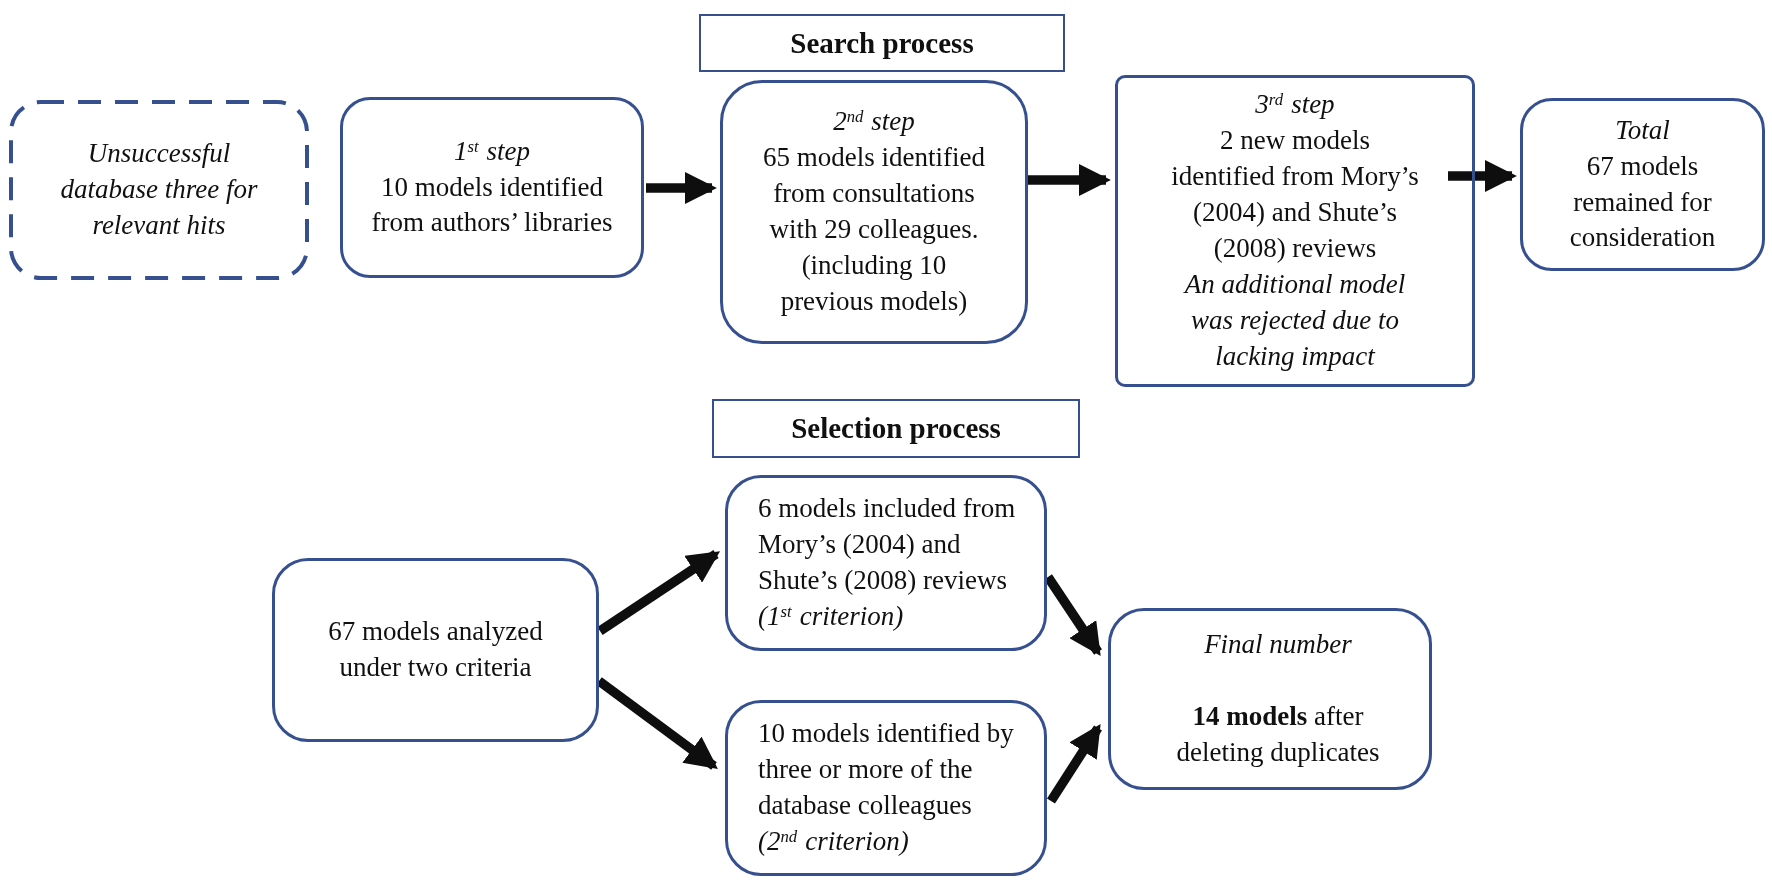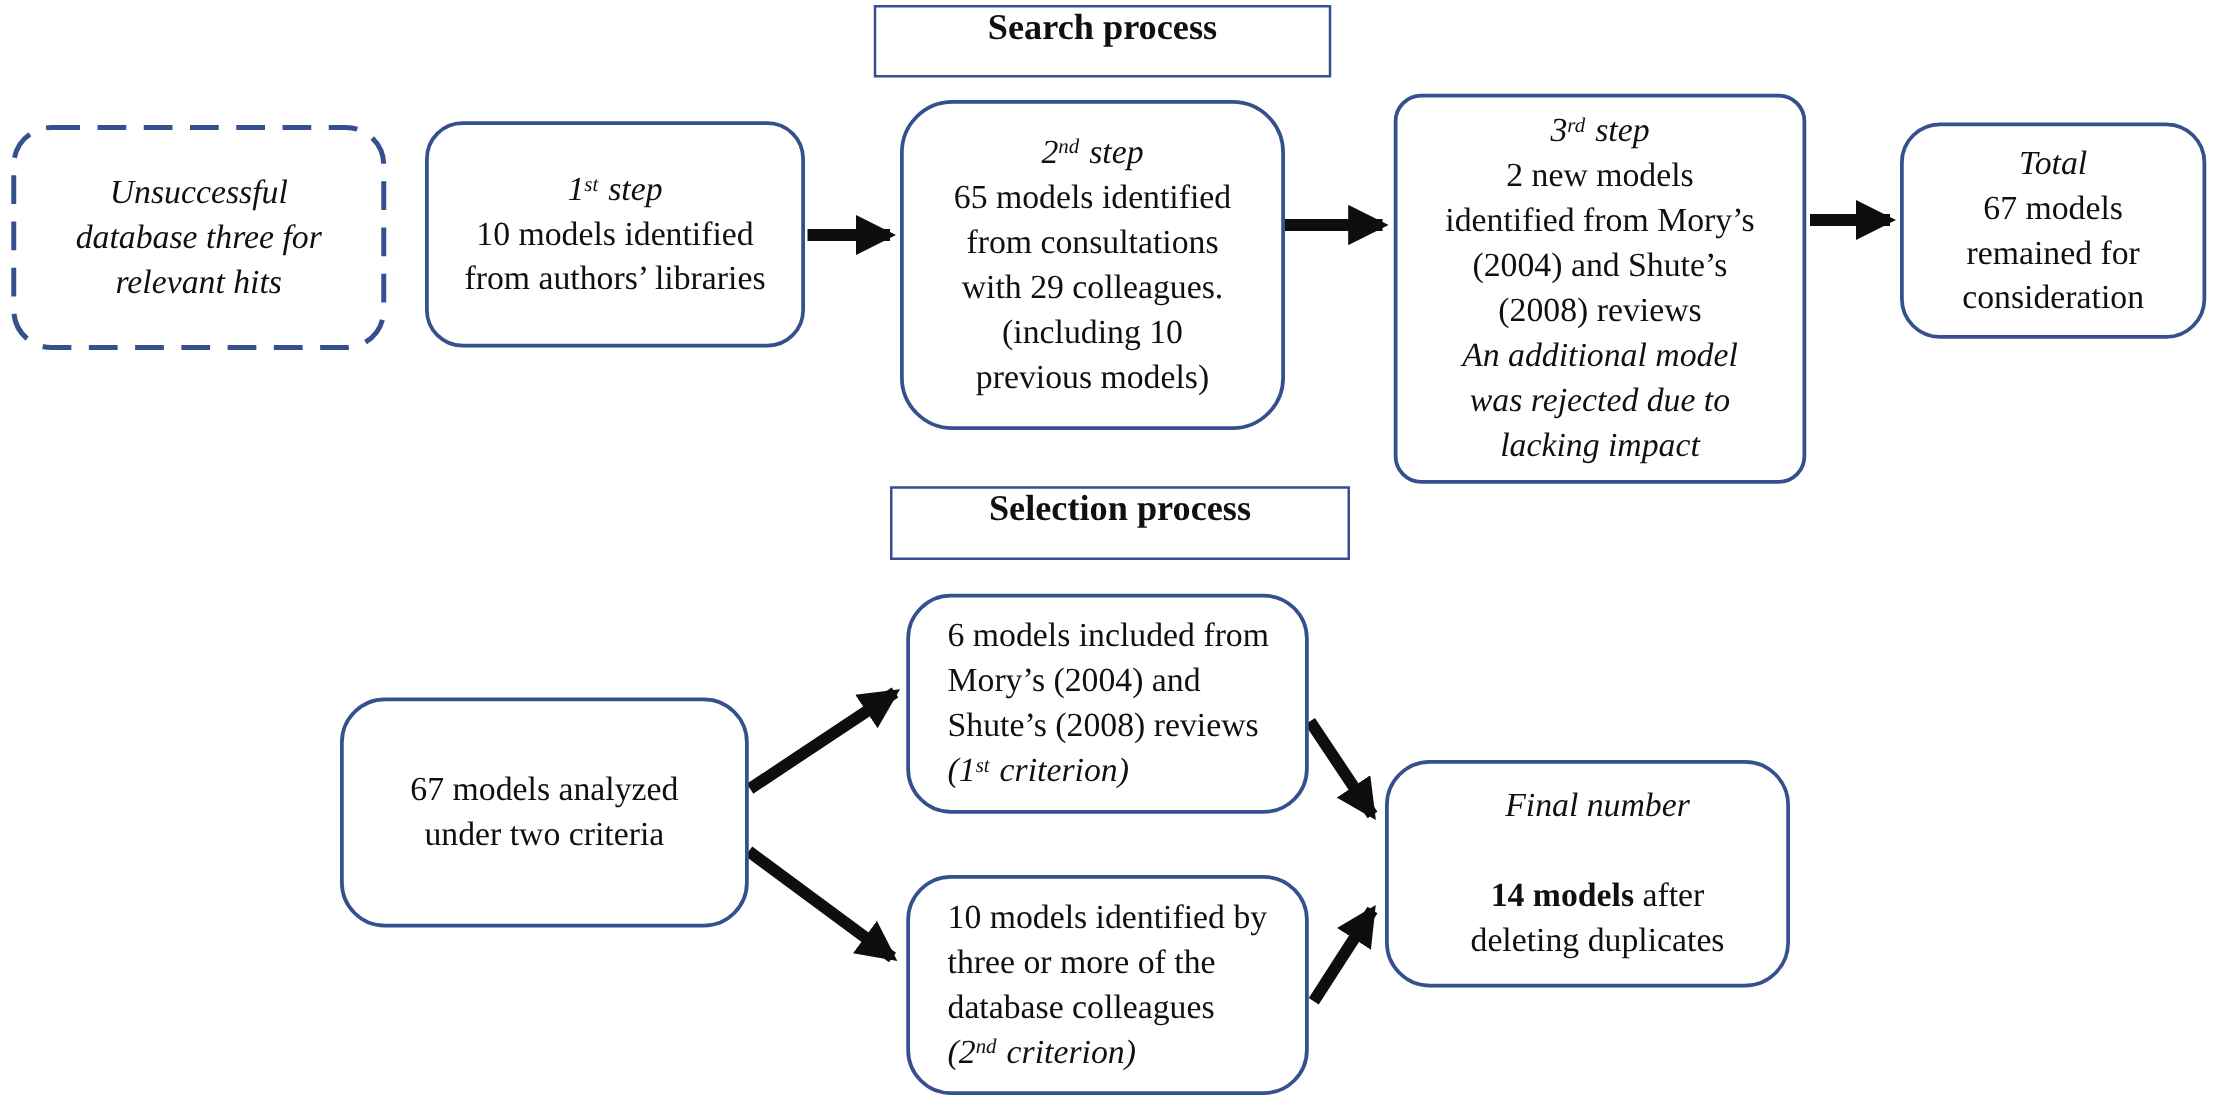--- a/index.html
+++ b/index.html
@@ -14,35 +14,35 @@
   .ah-fill { fill:var(--arrow); }
   .dashed-outline { fill:none; stroke:var(--bc); stroke-width:4; stroke-dasharray:23 14; }
 
   .box {
     position:absolute; z-index:2; border:3.5px solid var(--bc);
     display:flex; flex-direction:column; justify-content:center; align-items:center;
     text-align:center; font-size:27px; line-height:1.33; background:transparent;
   }
   .title-box {
     position:absolute; z-index:2; border:2.5px solid var(--bc);
-    display:flex; justify-content:center; align-items:flex-start;
-    font-weight:bold; font-size:29px;
+    display:flex; justify-content:center; align-items:center;
+    font-weight:bold; font-size:29px;margin-top:10px;
   }
   .italic { font-style:italic; }
   .left-align { align-items:flex-start; text-align:left; padding-left:30px; padding-right:16px; }
   sup.ord { font-size:0.62em; line-height:0; vertical-align:0.45em; }
   .word { margin-left:8px; }
   .gap { height:36px; }
   .b { font-weight:bold; }
 
   .pos-search-title    { left:699px;  top:4px;   width:366px; height:58px; }
   .pos-unsuccessful    { left:8px;    top:99px;  width:302px; height:182px; border:none; }
   .pos-step1           { left:340px;  top:97px;  width:304px; height:181px; border-radius:30px; }
   .pos-step2           { left:720px;  top:80px;  width:308px; height:264px; border-radius:42px; }
-  .pos-step3           { left:1115px; top:75px;  width:330px; height:312px; border-radius:22px; }
+  .pos-step3           { left:1115px; top:75px;  width:360px; height:312px; border-radius:10px; }
   .pos-total           { left:1520px; top:98px;  width:245px; height:173px; border-radius:32px; }
   .pos-selection-title { left:712px;  top:389px; width:368px; height:59px; }
   .pos-analyzed        { left:272px;  top:558px; width:327px; height:184px; border-radius:36px; }
   .pos-criterion1      { left:725px;  top:475px; width:322px; height:176px; border-radius:36px; }
   .pos-criterion2      { left:725px;  top:700px; width:322px; height:176px; border-radius:36px; }
   .pos-final           { left:1108px; top:608px; width:324px; height:182px; border-radius:36px;padding-left:16px; }
 </style>
 </head>
 <body>
 

